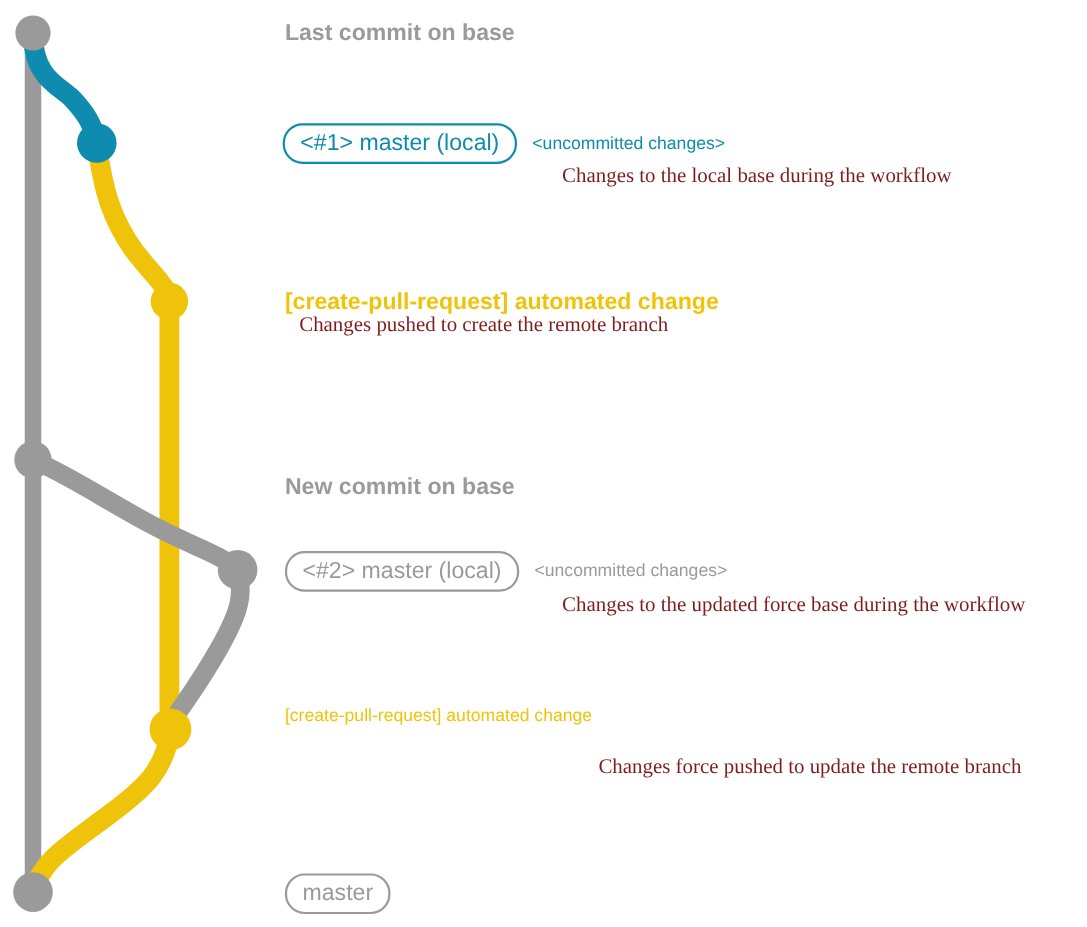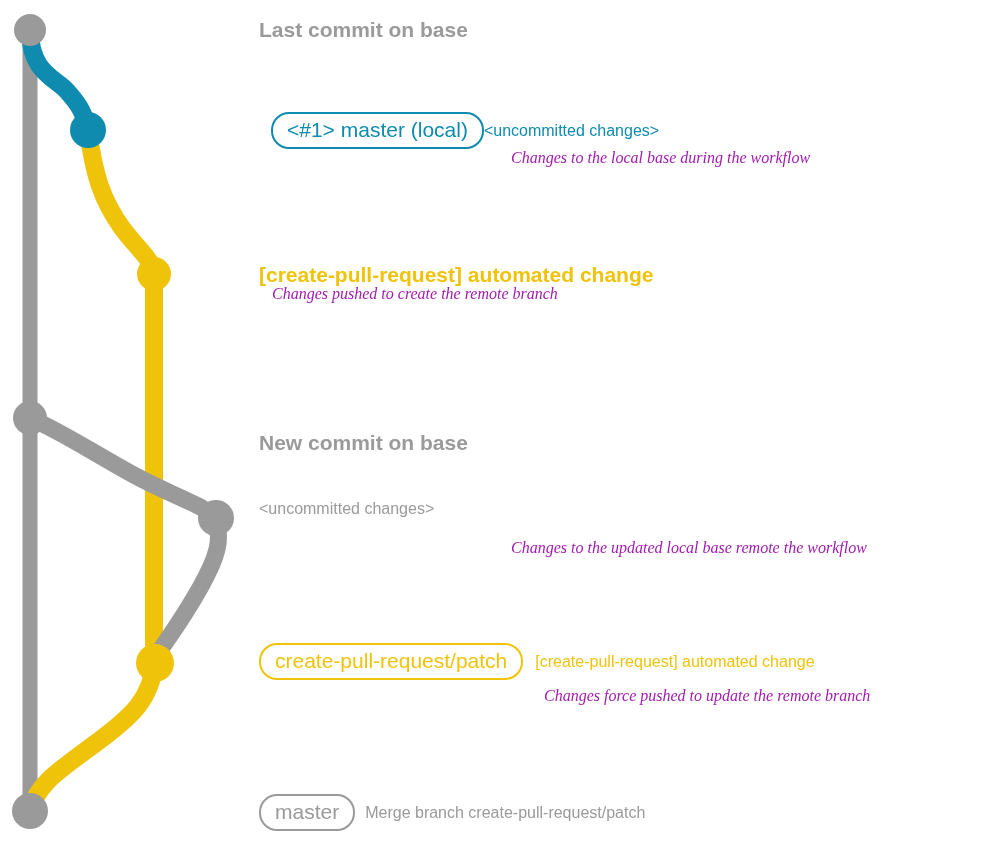--- a/index.html
+++ b/index.html
@@ -58,30 +58,29 @@
     line-height: 1;
     white-space: nowrap;
     font-weight: bold;
   }
   .heading.gray   { color: #9a9a9a; }
   .heading.yellow { color: #f0c30b; }
 
   .desc {
     position: absolute;
     font-family: "Liberation Serif", serif;
-    font-size: 16px;
+    font-size: 19px;
     line-height: 1;
-    color: #a21caf;
+    color: #7f1d1d;
     white-space: nowrap;
-    font-style: italic;
   }
 
   
   #hdr-last     { left: 259px; top: 19px; }
-  #row-1        { left: 271px; top: 112px; }
+  #row-1        { left: 257px; top: 112px; gap: 14px; }
   #desc-1       { left: 511px; top: 150px; }
   #hdr-auto-1   { left: 259px; top: 264px; }
   #desc-2       { left: 272px; top: 286px; }
   #hdr-newbase  { left: 259px; top: 432px; }
   #row-2        { left: 259px; top: 501px; gap: 14px; }
   #desc-3       { left: 511px; top: 540px; }
   #row-3        { left: 259px; top: 643px; gap: 12px; }
   #desc-4       { left: 544px; top: 688px; }
   #row-4        { left: 259px; top: 794px; gap: 10px; }
 </style>
@@ -117,26 +116,25 @@
   <span class="subject blue">&lt;uncommitted changes&gt;</span>
 </div>
 <div class="desc" id="desc-1">Changes to the local base during the workflow</div>
 
 <div class="heading yellow" id="hdr-auto-1">[create-pull-request] automated change</div>
 <div class="desc" id="desc-2">Changes pushed to create the remote branch</div>
 
 <div class="heading gray" id="hdr-newbase">New commit on base</div>
 
 <div class="row" id="row-2">
+  <span class="pill gray">&lt;#2&gt; master (local)</span>
   <span class="subject gray">&lt;uncommitted changes&gt;</span>
 </div>
-<div class="desc" id="desc-3">Changes to the updated local base remote the workflow</div>
+<div class="desc" id="desc-3">Changes to the updated force base during the workflow</div>
 
 <div class="row" id="row-3">
-  <span class="pill yellow">create-pull-request/patch</span>
   <span class="subject yellow">[create-pull-request] automated change</span>
 </div>
 <div class="desc" id="desc-4">Changes force pushed to update the remote branch</div>
 
 <div class="row" id="row-4">
   <span class="pill gray">master</span>
-  <span class="subject gray">Merge branch create-pull-request/patch</span>
 </div>
 
 </body></html>

